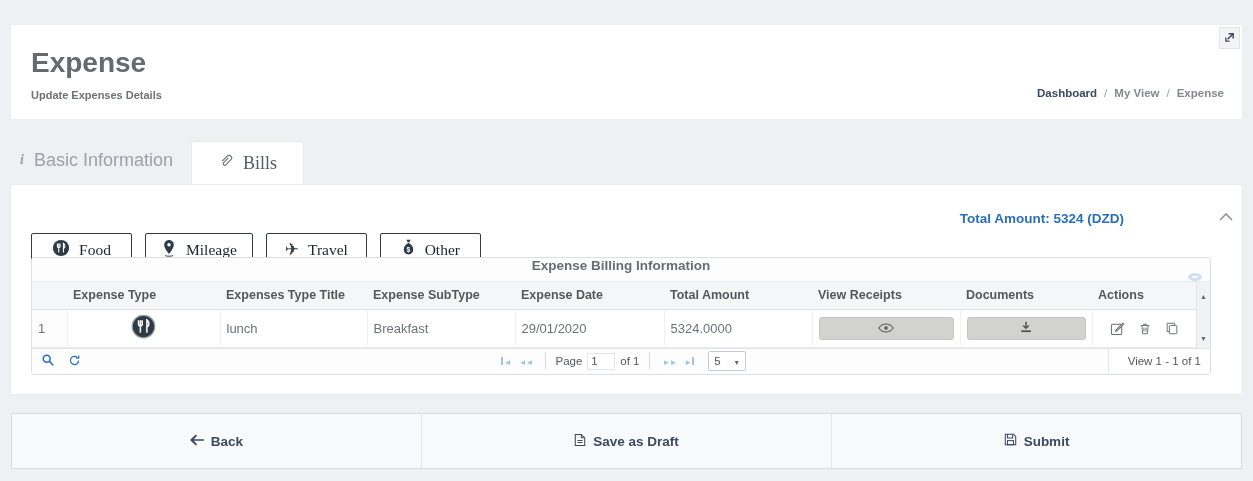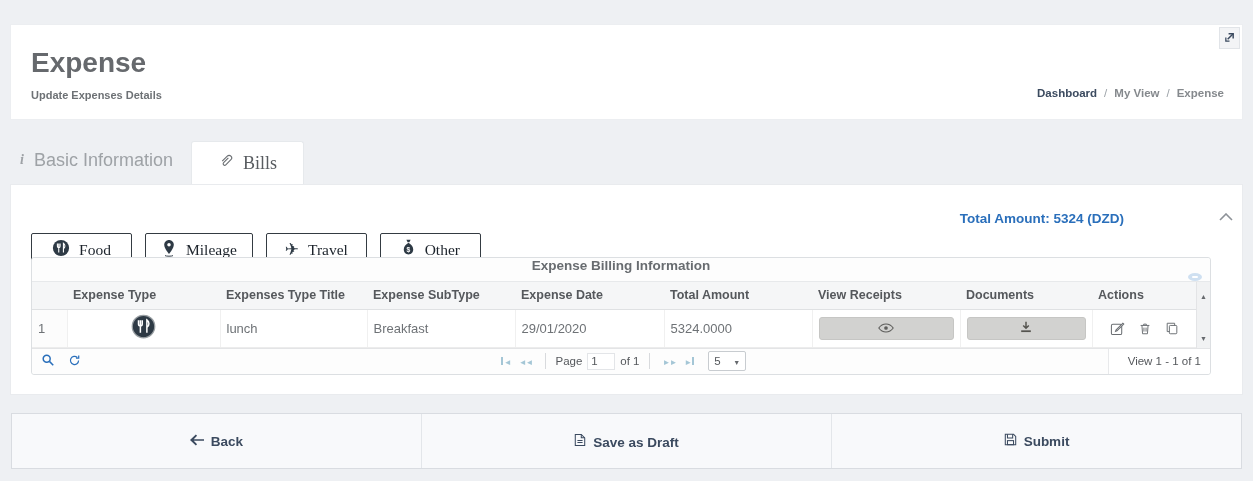--- a/index.html
+++ b/index.html
@@ -82,21 +82,21 @@
   .sel-caret::before{ content:"▼"; font-size:7px; color:#66696d; }
   .pager-right{ position:absolute; right:0; top:0; height:100%; width:102px; background:#fff;
     border-left:1px solid #e8e9eb; display:flex; align-items:center; justify-content:flex-end;
     padding-right:9px; border-radius:0 0 3px 0; }
 
   
   .footer{ position:absolute; left:11px; top:413px; width:1231px; height:56px; background:#f8f9fb;
     border:1px solid #d9dce1; display:flex; }
   .footer-section{ flex:1; display:flex; align-items:center; justify-content:center; border-right:1px solid #e3e6ea; }
   .footer-section:last-child{ border-right:none; }
-  .footer-btn{ display:flex; align-items:flex-end; gap:7px; font-weight:bold; font-size:13.5px; color:#3b4a5f; cursor:pointer; }
+  .footer-btn{ display:flex; align-items:center; gap:7px; font-weight:bold; font-size:13.5px; color:#3b4a5f; cursor:pointer; }
 </style>
 </head>
 <body>
 
 <div class="page">
 
   <div class="top-panel">
     <div class="page-title">Expense</div>
     <div class="page-subtitle">Update Expenses Details</div>
     <div class="breadcrumb">

